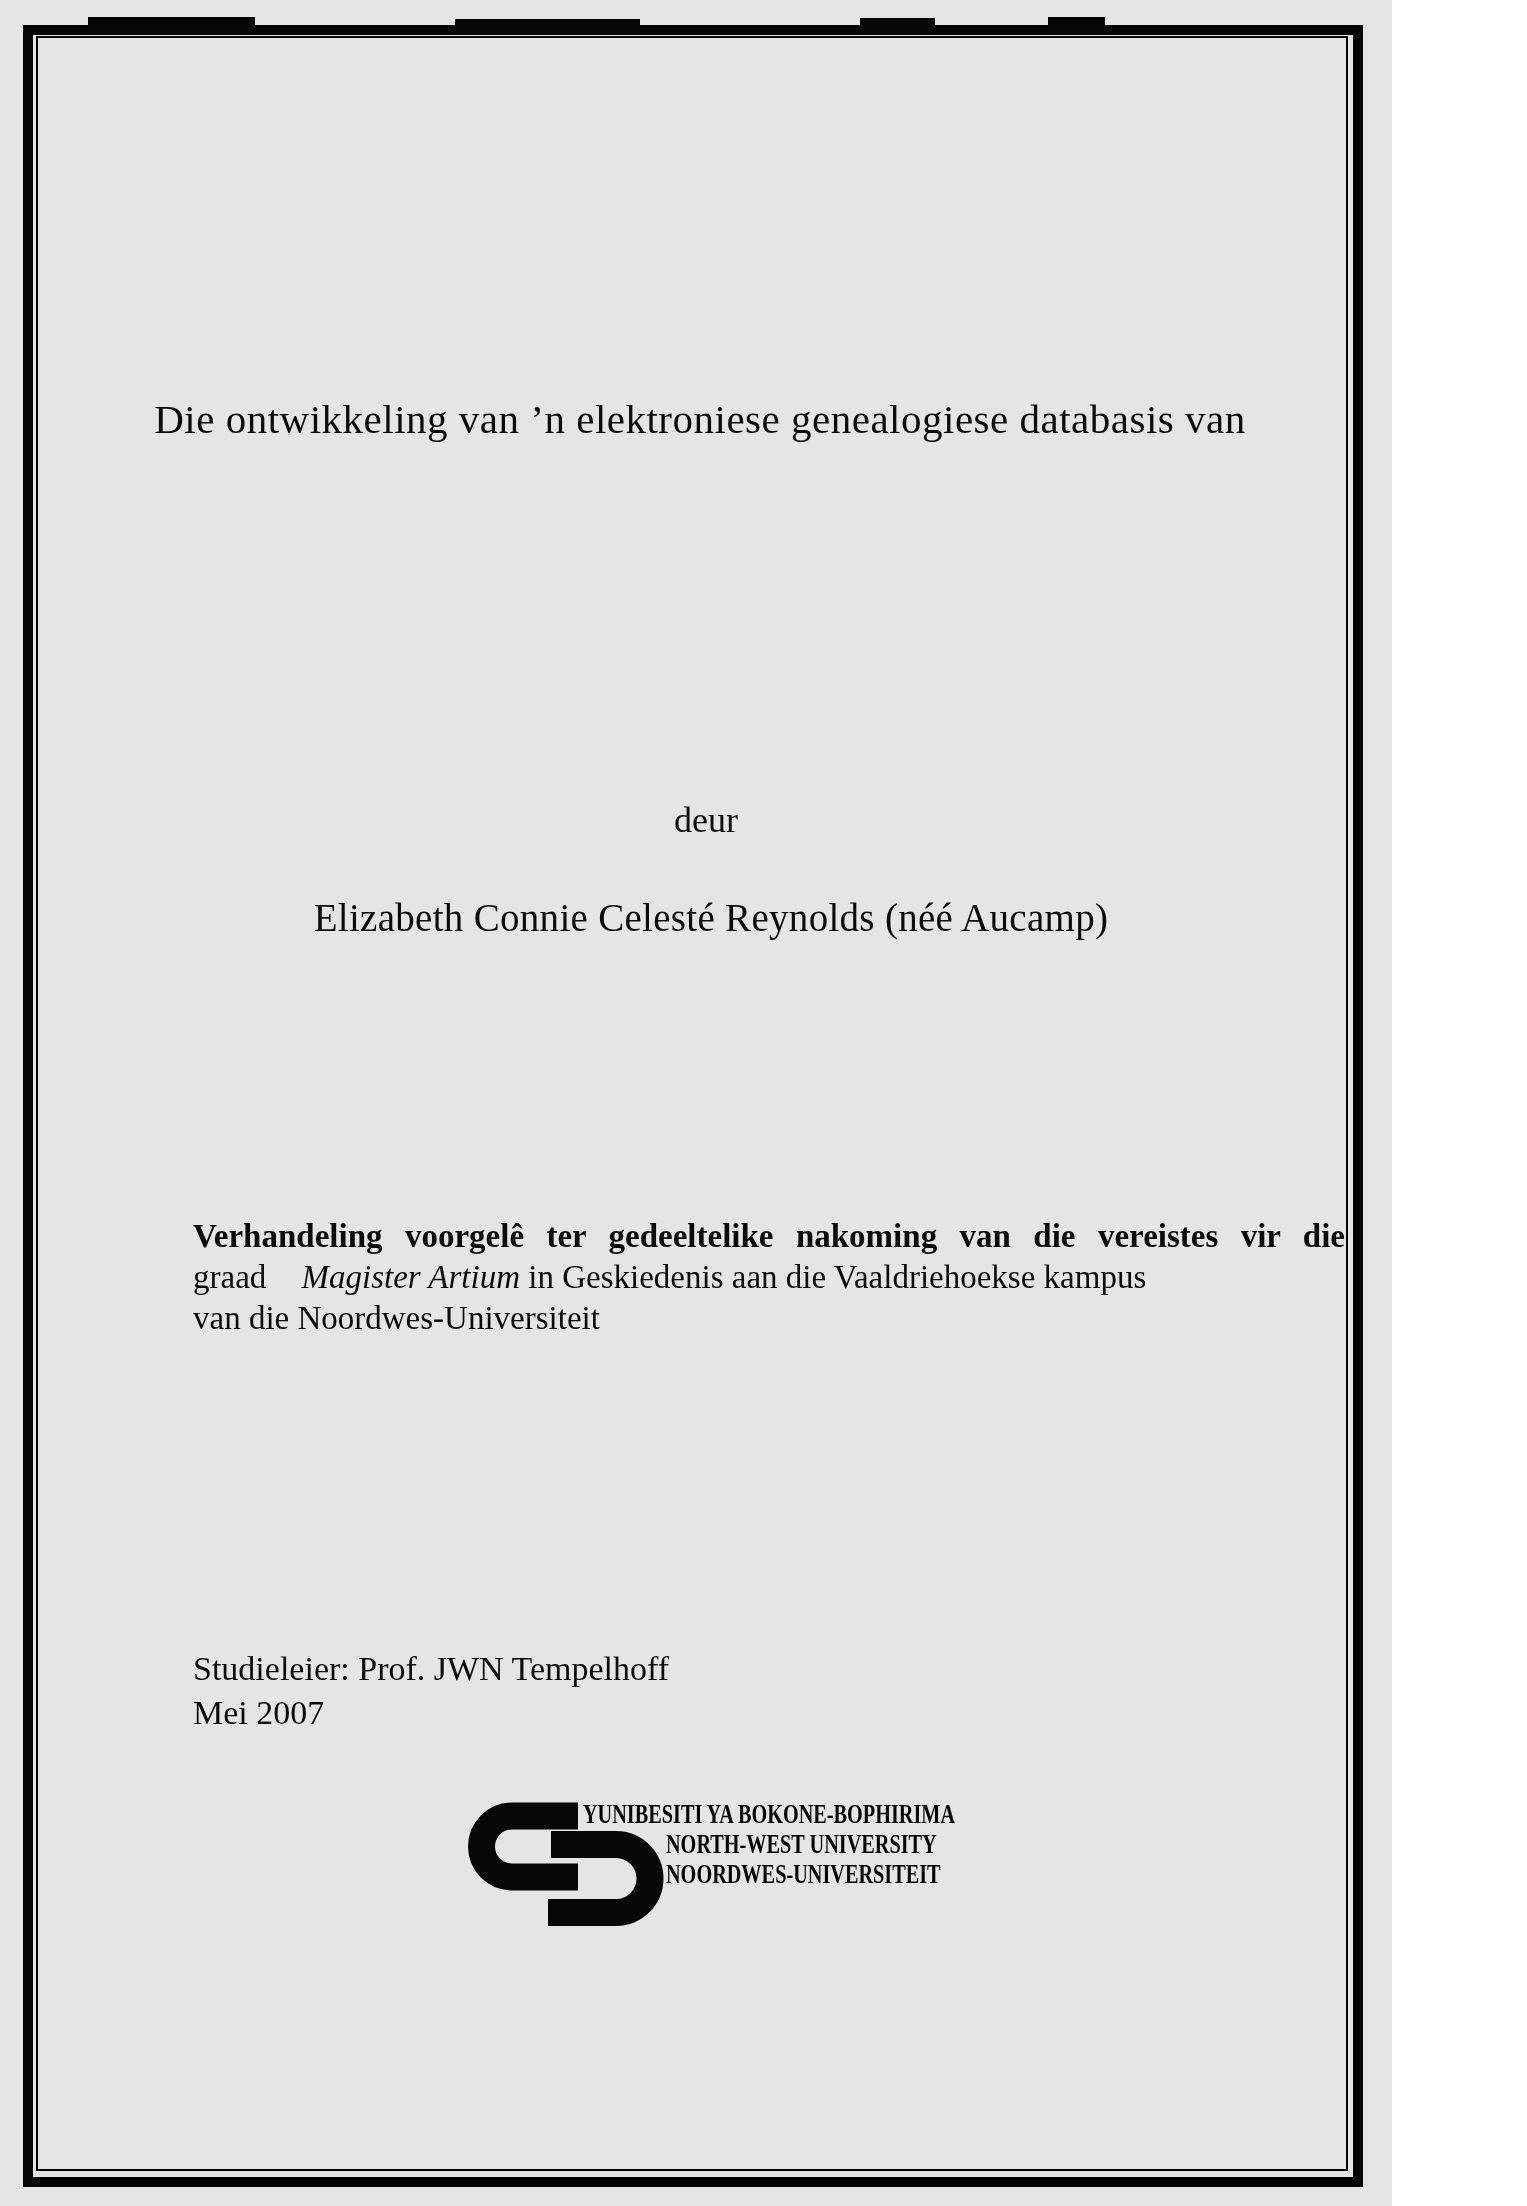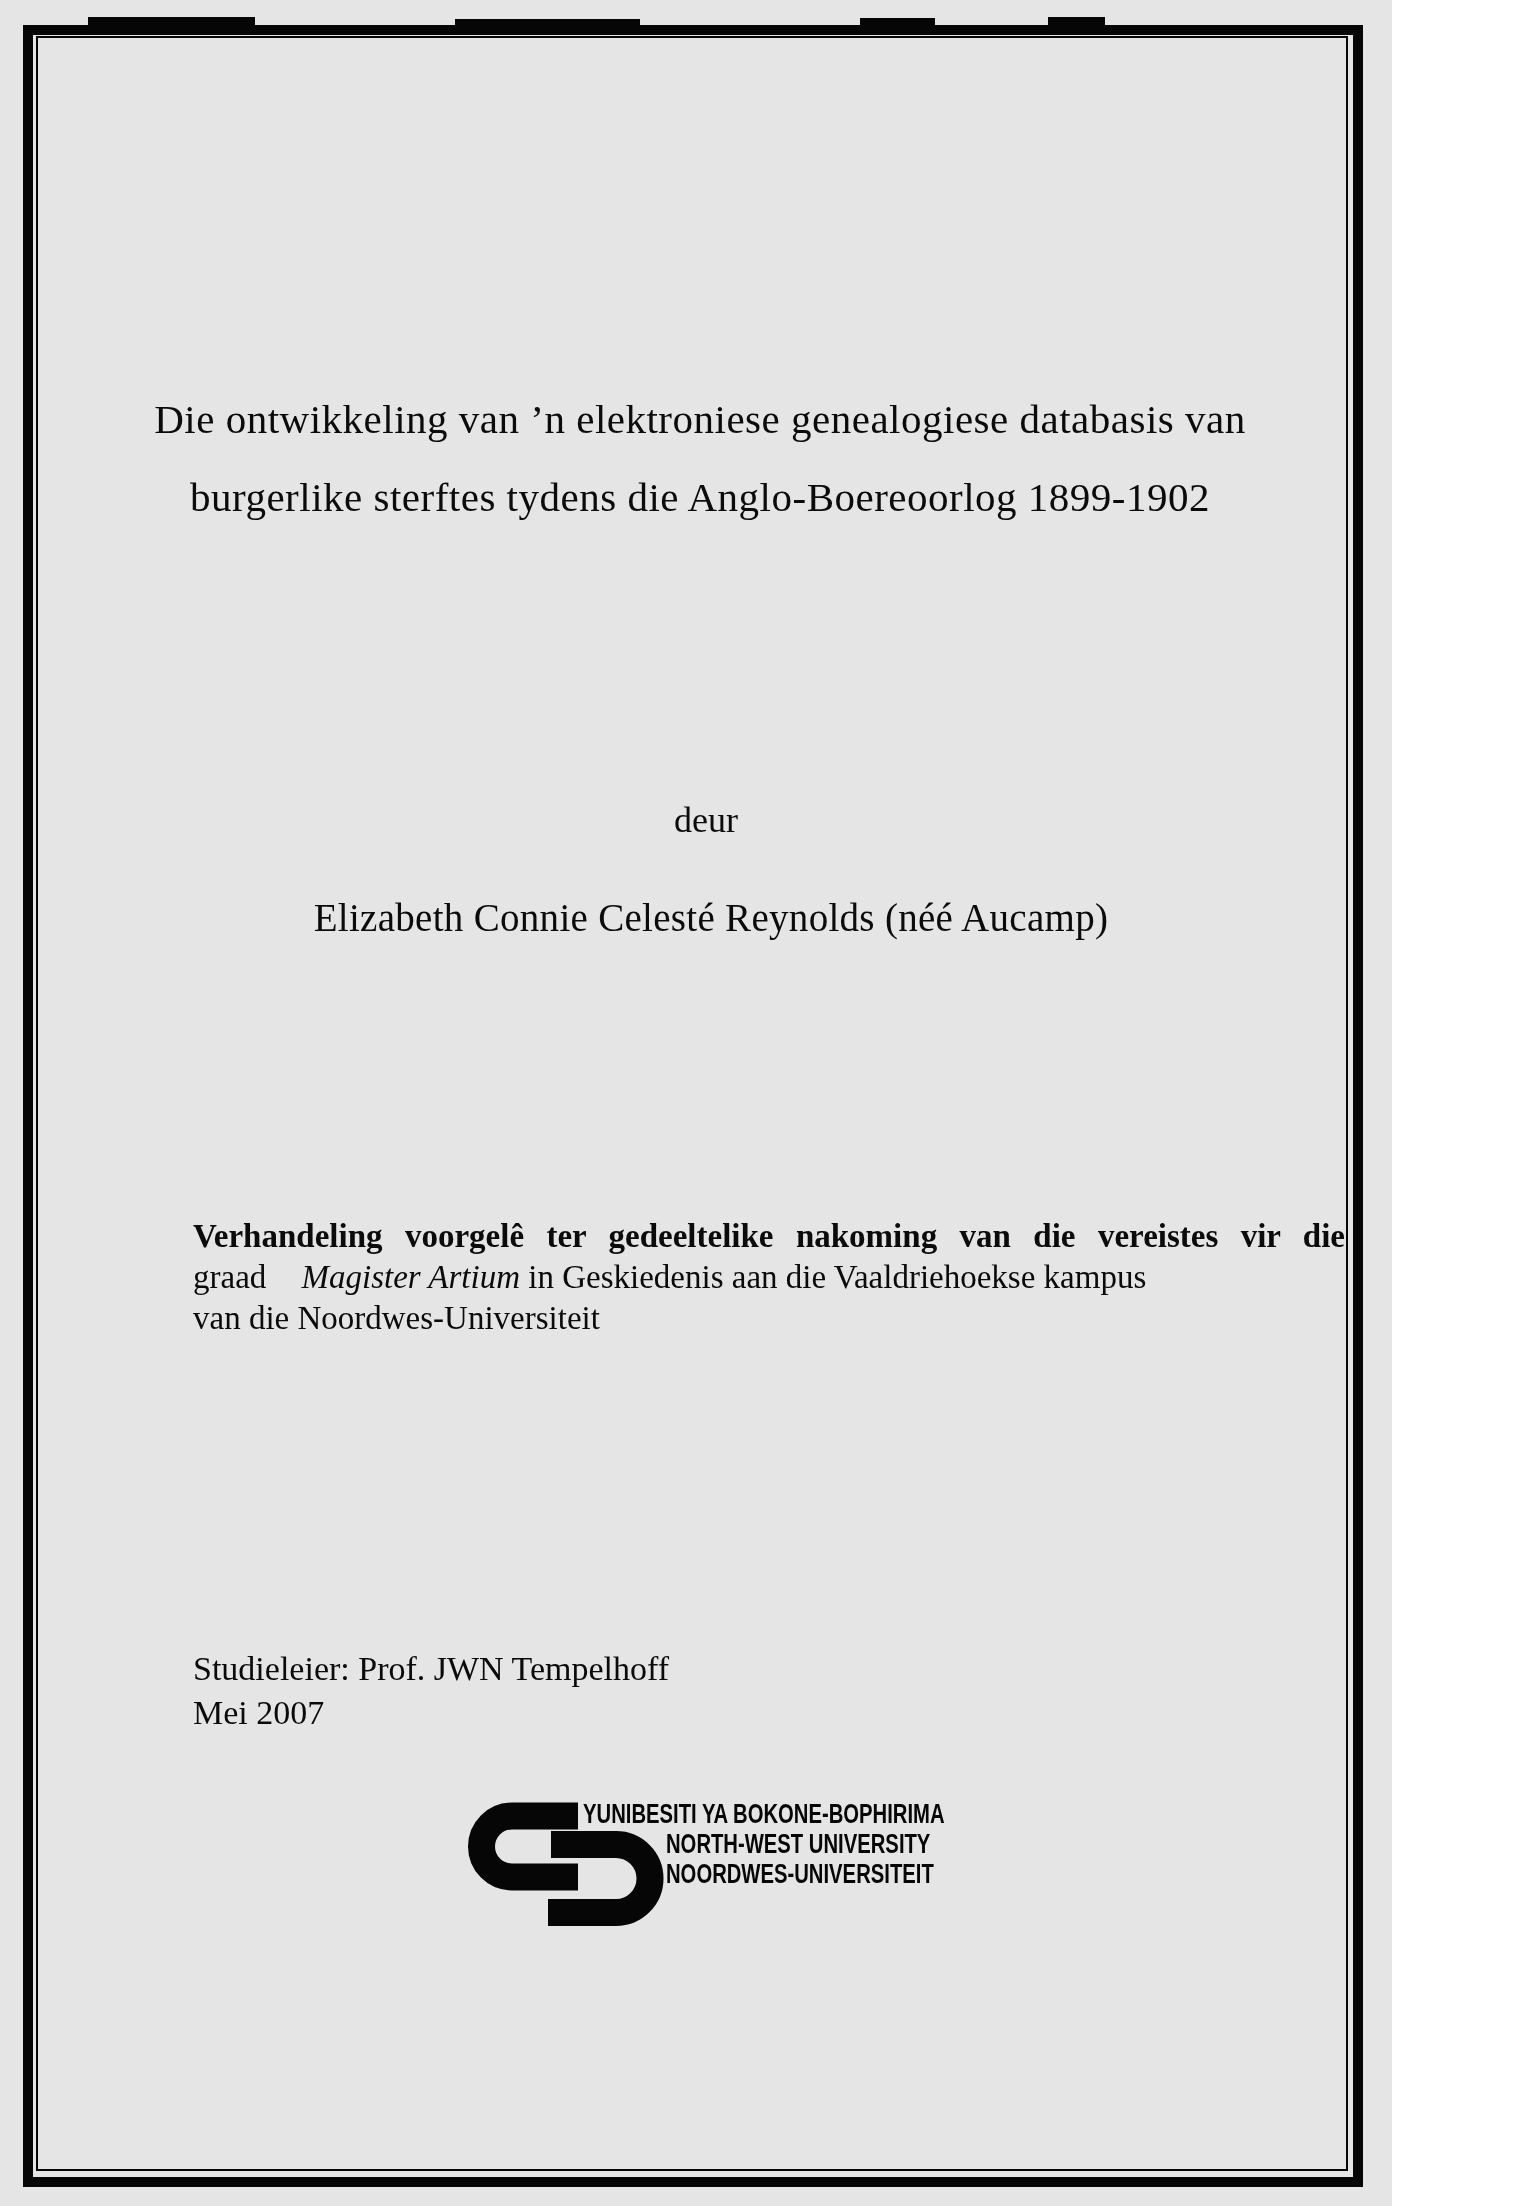--- a/index.html
+++ b/index.html
@@ -53,21 +53,21 @@
   .statement .degree { font-style:italic;margin-left:27px; }
   .supervisor-block {
     position:absolute; left:193px; top:1631px;
     font-size:34px; line-height:44px;margin-top:16px;
   }
   .logo-mark {
     position:absolute; left:440px; top:1780px; width:240px; height:160px;
   }
   .logo-text {
     position:absolute; left:583px; top:1799px;
-    font-family:Liberation Sans, sans-serif;
+    font-family:Liberation Serif, serif;
     font-weight:bold; font-size:27px; line-height:30px;
     color:#060606; white-space:nowrap;
   }
   .logo-line { transform:scaleX(0.75); transform-origin:0 0; }
   .logo-line.indented { margin-left:83px; }
 </style>
 </head>
 <body>
 
 <div class="page">
@@ -76,21 +76,20 @@
   <div class="frame-inner"></div>
 
   <div class="artifact a1"></div>
   <div class="artifact a2"></div>
   <div class="artifact a3"></div>
   <div class="artifact a4"></div>
   <div class="artifact a5"></div>
 
   <div class="title-block">
     <div>Die ontwikkeling van ’n elektroniese genealogiese databasis van</div>
-    <div>burgerlike sterftes tydens die Anglo-Boereoorlog 1899-1902</div>
   </div>
 
   <div class="byline">deur</div>
 
   <div class="author">Elizabeth Connie Celesté Reynolds (néé Aucamp)</div>
 
   <div class="statement">
     <div class="justified">Verhandeling voorgelê ter gedeeltelike nakoming van die vereistes vir die</div>
     <div><span>graad </span><span class="degree">Magister Artium</span><span> in Geskiedenis aan die Vaaldriehoekse kampus</span></div>
     <div>van die Noordwes-Universiteit</div>

